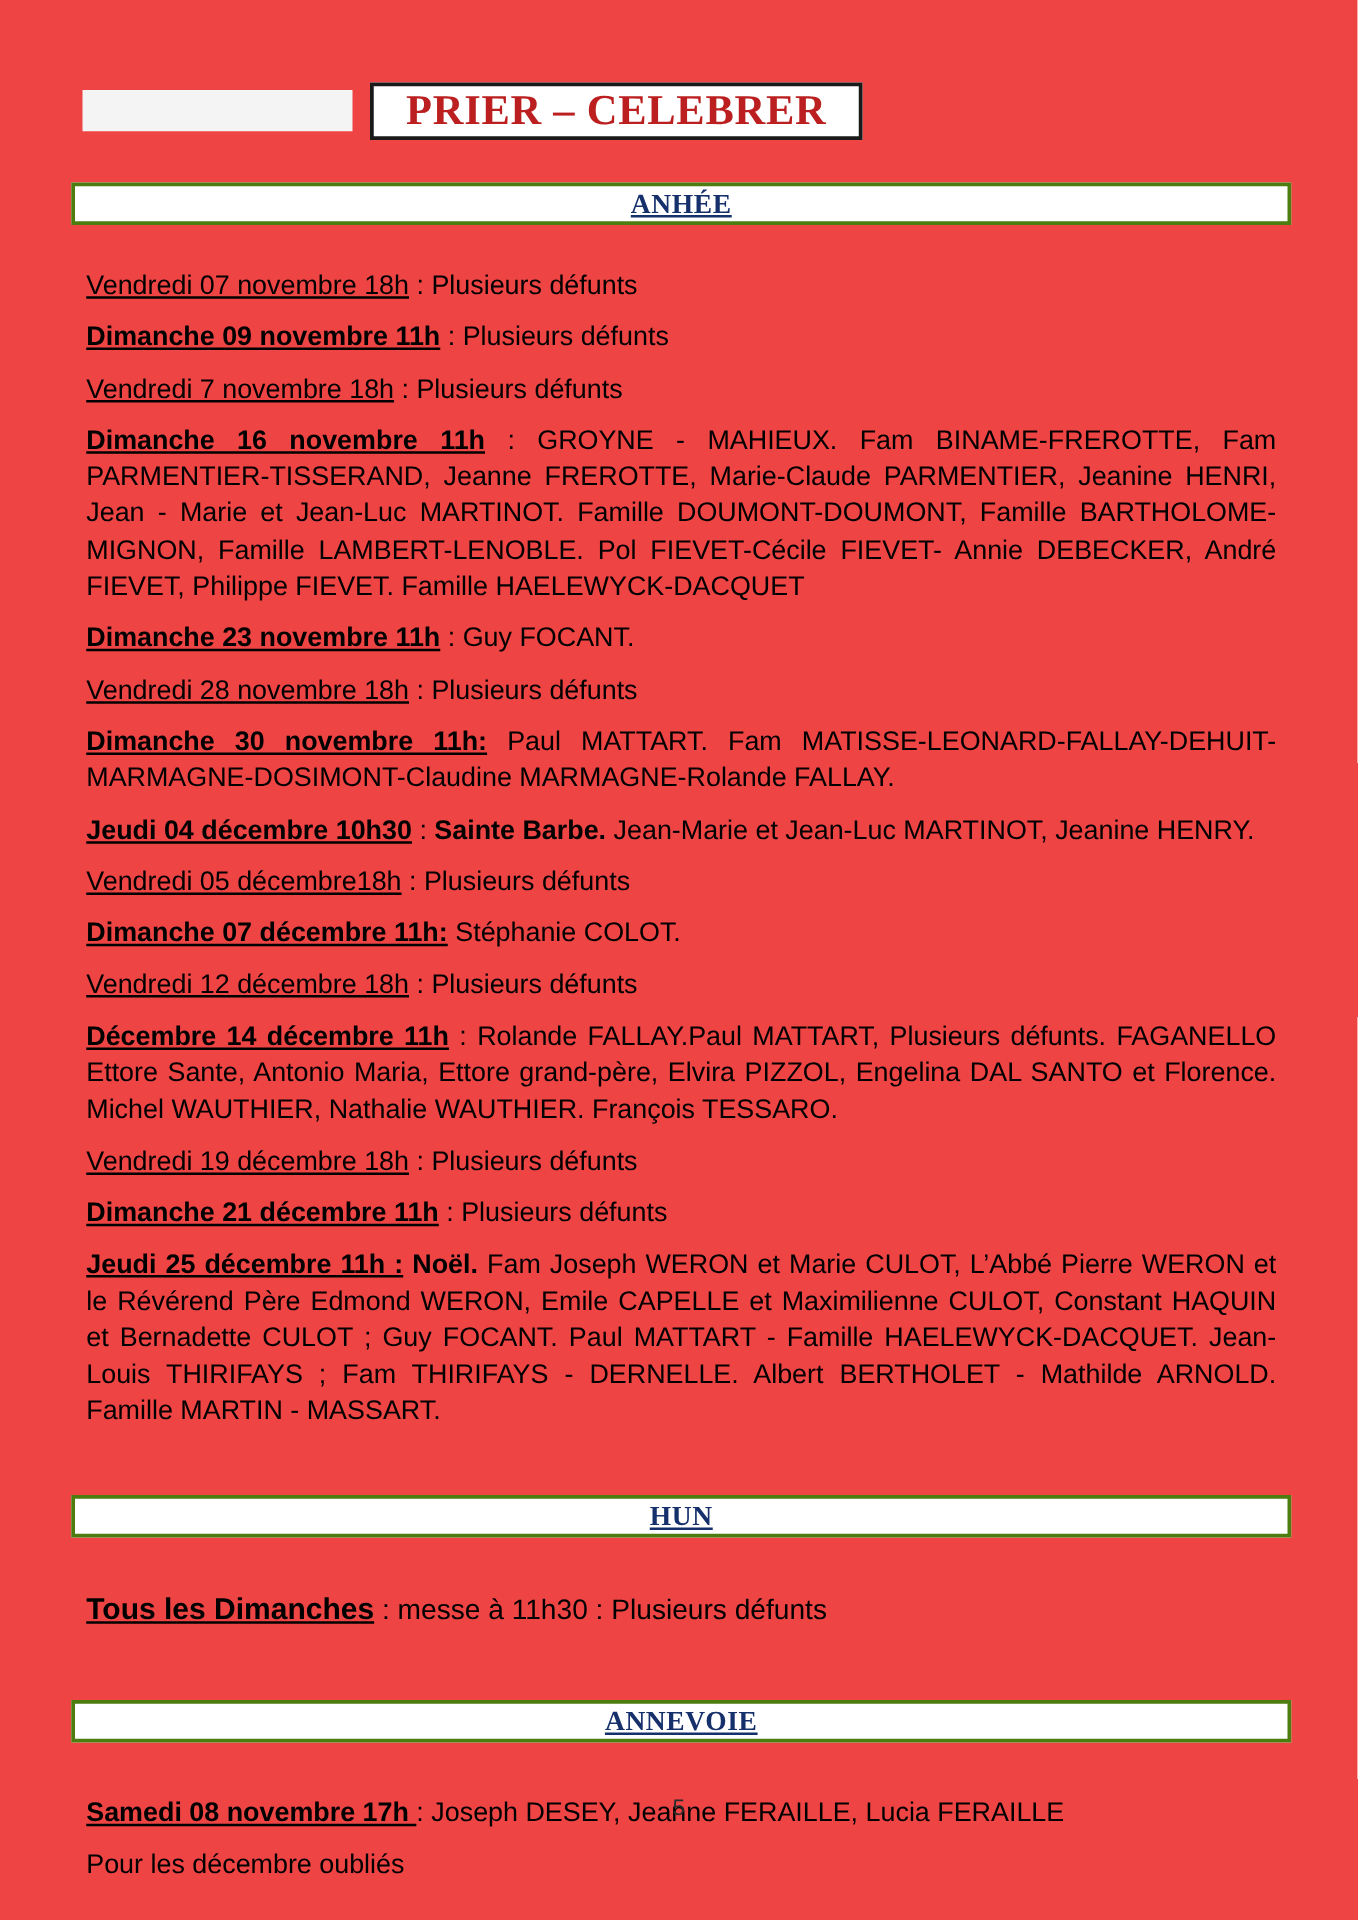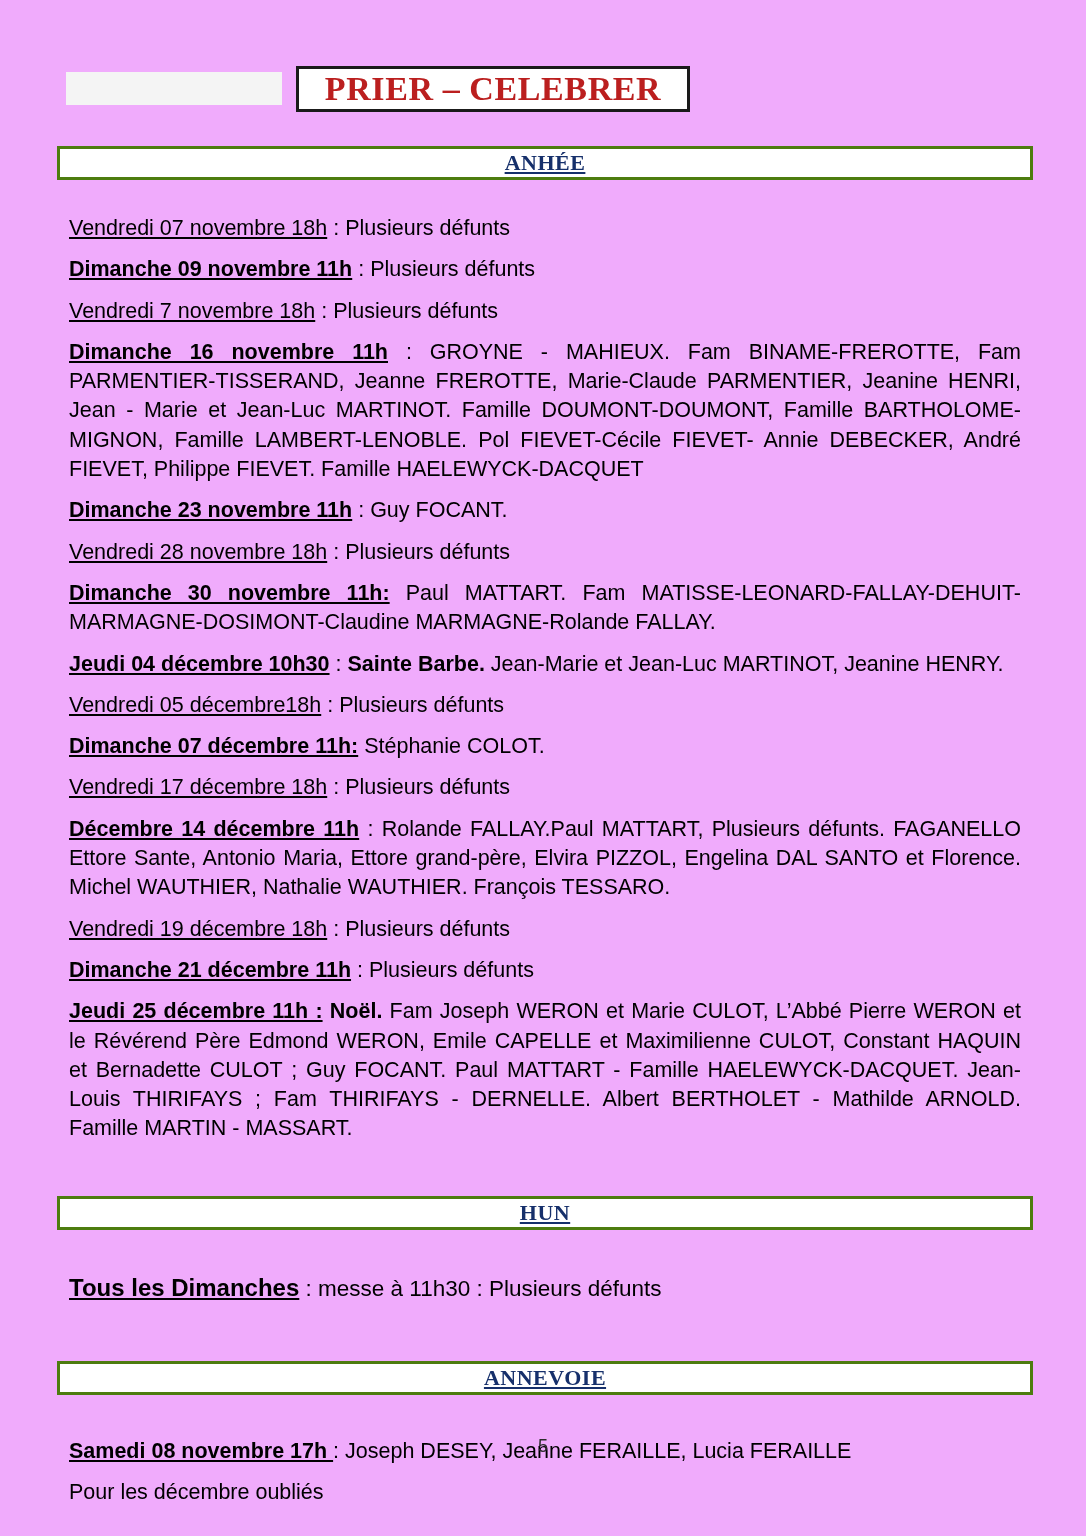--- a/index.html
+++ b/index.html
@@ -5,21 +5,21 @@
 <style>
   html, body {
     margin: 0;
     padding: 0;
     background: #ffffff;
   }
   .page {
     position: relative;
     width: 1086px;
     height: 1536px;
-    background: #f0abfc;
+    background: #ef4444;
     font-family: "Liberation Sans", sans-serif;
     color: #000000;
     overflow: hidden;
     box-sizing: border-box;
   }
 
   
   .header-row {
     position: absolute;
     left: 0;
@@ -194,21 +194,21 @@
 
       <p>
         <span class="date-plain">Vendredi 05 décembre18h</span><span> : </span><span>Plusieurs défunts</span>
       </p>
 
       <p>
         <span class="date-bold">Dimanche 07 décembre 11h:</span><span> </span><span>Stéphanie COLOT.</span>
       </p>
 
       <p>
-        <span class="date-plain">Vendredi 17 décembre 18h</span><span> : </span><span>Plusieurs défunts</span>
+        <span class="date-plain">Vendredi 12 décembre 18h</span><span> : </span><span>Plusieurs défunts</span>
       </p>
 
       <p>
         <span class="date-bold">Décembre 14 décembre 11h</span><span> : </span><span>Rolande FALLAY.Paul MATTART, Plusieurs défunts. FAGANELLO Ettore Sante, Antonio Maria, Ettore grand-père, Elvira PIZZOL, Engelina DAL SANTO et Florence. Michel WAUTHIER, Nathalie WAUTHIER. François TESSARO.</span>
       </p>
 
       <p>
         <span class="date-plain">Vendredi 19 décembre 18h</span><span> : </span><span>Plusieurs défunts</span>
       </p>
 

